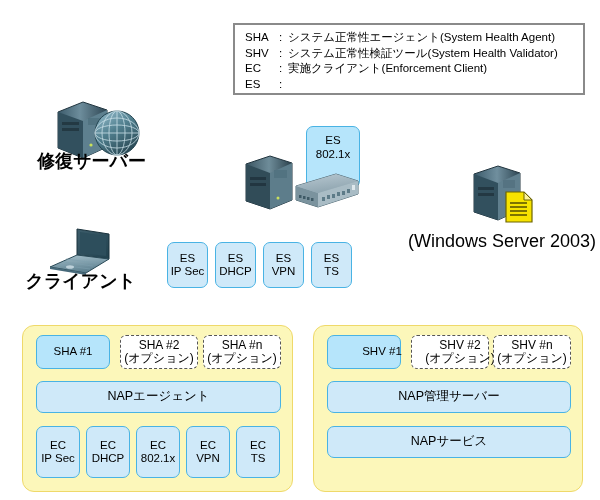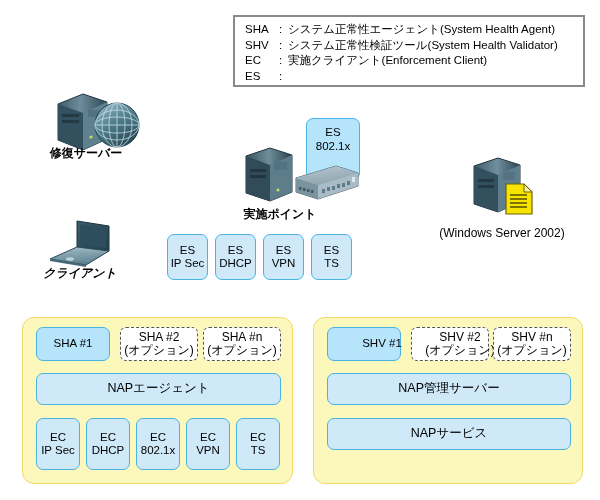--- a/index.html
+++ b/index.html
@@ -12,21 +12,21 @@
     width: 600px;
     height: 500px;
     position: relative;
     overflow: hidden;
     font-family: "Liberation Sans", "DejaVu Sans", sans-serif;
     color: #000000;
     -webkit-font-smoothing: antialiased;
   }
   .canvas {
     position: absolute;
-    left: 0; top: 4px;
+    left: 0; top: 12px;
     width: 600px;
     height: 484px;
   }
 
   
   .legend {
     position: absolute;
     left: 233px;
     top: 11px;
     width: 352px;
@@ -51,23 +51,23 @@
   .legend-colon {
     display: inline-block;
     width: 9px;
     flex: 0 0 9px;
   }
   .legend-desc { flex: 0 0 auto; }
 
   
   .label {
     position: absolute;
-    font-size: 12px;
+    font-size: 18px;
     line-height: 15px;
-    text-align: center;
+    text-align: right;
     white-space: nowrap;
     font-weight: bold;
   }
   .label.sub {
     font-weight: normal;
   }
 
   
   .cbox {
     position: absolute;
@@ -206,21 +206,21 @@
 
       <g stroke="#7e9fad" stroke-width="0.7" opacity="0.85">
         <line x1="22" y1="31" x2="52" y2="35"></line>
         <line x1="19" y1="34" x2="49" y2="38"></line>
         <line x1="16" y1="37" x2="46" y2="41"></line>
       </g>
       <ellipse cx="26" cy="39" rx="4" ry="1.8" fill="#cfe0e7" opacity="0.8"></ellipse>
       <polygon points="6,39 42,45 42,47 6,41" fill="#46697a"></polygon>
     </svg>
   </div>
-  <div class="label" style="left:24px; top:262px; width:112px;font-style:italic;">クライアント</div>
+  <div class="label" style="left:24px; top:262px; width:112px;">クライアント</div>
 
   <div class="cbox bright" style="left:306px; top:114px; width:54px; height:62px; justify-content:flex-start; padding-top:7px;">
     <span>ES</span>
     <span>802.1x</span>
   </div>
 
   <div class="icon" style="left:240px; top:142px;">
     <svg width="120" height="62" viewBox="0 0 120 62">
       <defs>
         <linearGradient id="tower2G" x1="0" y1="0" x2="1" y2="0">
@@ -257,21 +257,20 @@
         <rect x="82" y="43" width="3" height="4"></rect>
         <rect x="87" y="41" width="3" height="4"></rect>
         <rect x="92" y="40" width="3" height="4"></rect>
         <rect x="97" y="38" width="3" height="4"></rect>
         <rect x="102" y="37" width="3" height="4"></rect>
         <rect x="107" y="35" width="3" height="4"></rect>
       </g>
       <rect x="112" y="31" width="3" height="5" fill="#dfe8ec"></rect>
     </svg>
   </div>
-  <div class="label" style="left:220px; top:203px; width:120px;">実施ポイント</div>
 
   <div class="cbox" style="left:167px; top:230px; width:41px; height:46px;">
     <span>ES</span>
     <span>IP Sec</span>
   </div>
   <div class="cbox" style="left:215px; top:230px; width:41px; height:46px;">
     <span>ES</span>
     <span>DHCP</span>
   </div>
   <div class="cbox" style="left:263px; top:230px; width:41px; height:46px;">
@@ -303,21 +302,21 @@
       <polygon points="44,28 62,28 70,36 70,58 44,58" fill="#f7e300" stroke="#6d6400" stroke-width="1.2"></polygon>
       <polygon points="62,28 70,36 62,36" fill="#fdf49a" stroke="#6d6400" stroke-width="1"></polygon>
       <g stroke="#3d3800" stroke-width="1.3">
         <line x1="48" y1="39" x2="65" y2="39"></line>
         <line x1="48" y1="43" x2="65" y2="43"></line>
         <line x1="48" y1="47" x2="65" y2="47"></line>
         <line x1="48" y1="51" x2="65" y2="51"></line>
       </g>
     </svg>
   </div>
-  <div class="label sub" style="left:408px; top:222px; width:188px;">(Windows Server 2002)</div>
+  <div class="label sub" style="left:408px; top:222px; width:188px;">(Windows Server 2003)</div>
 
   <div class="panel" style="left:22px; top:313px; width:271px; height:167px;"></div>
 
   <div class="cbox bright" style="left:36px; top:323px; width:74px; height:34px;">SHA  #1</div>
 
   <div class="dbox" style="left:120px; top:323px; width:78px; height:34px;">
     <span>SHA  #2</span>
     <span>(オプション)</span>
   </div>
   <div class="dbox" style="left:203px; top:323px; width:78px; height:34px;">

